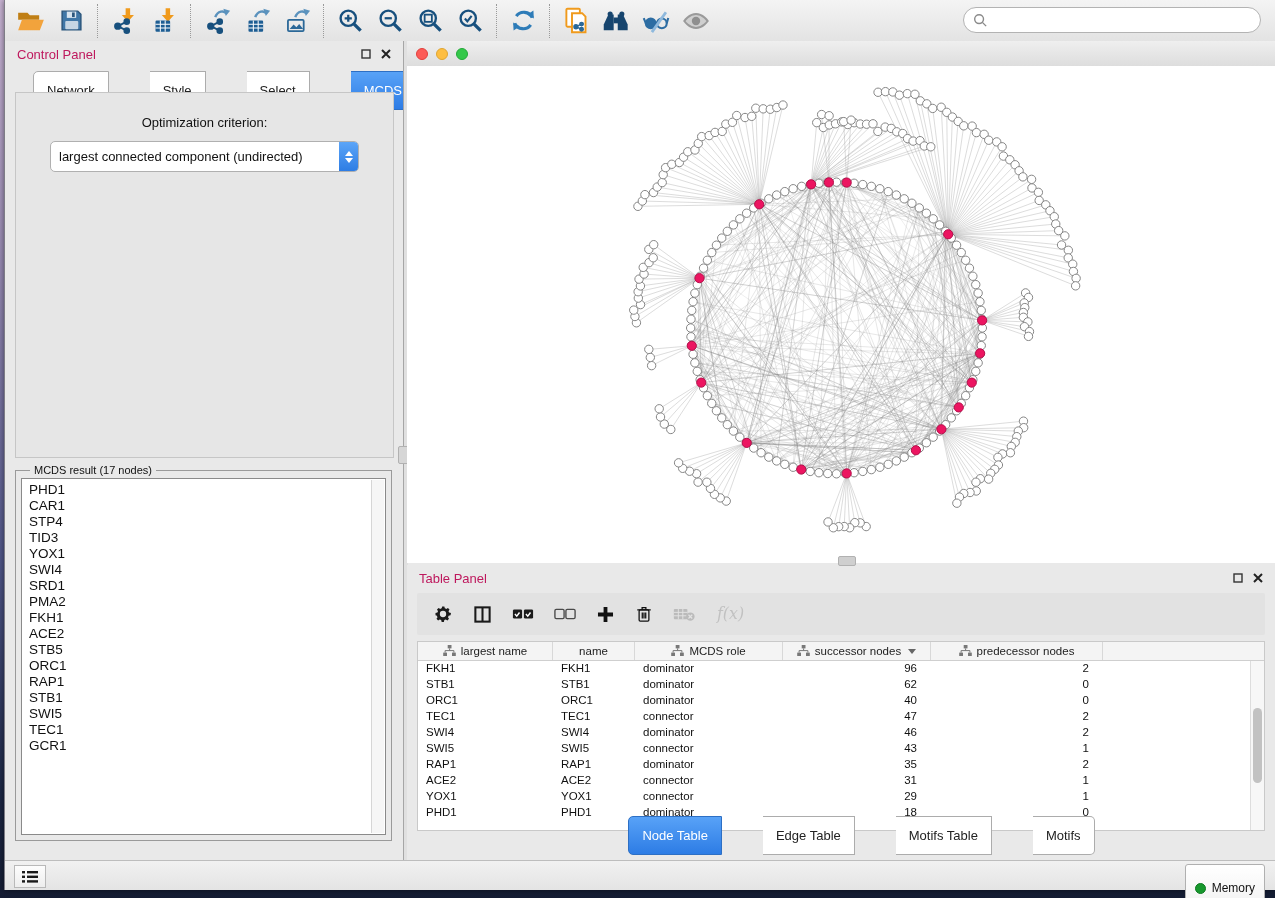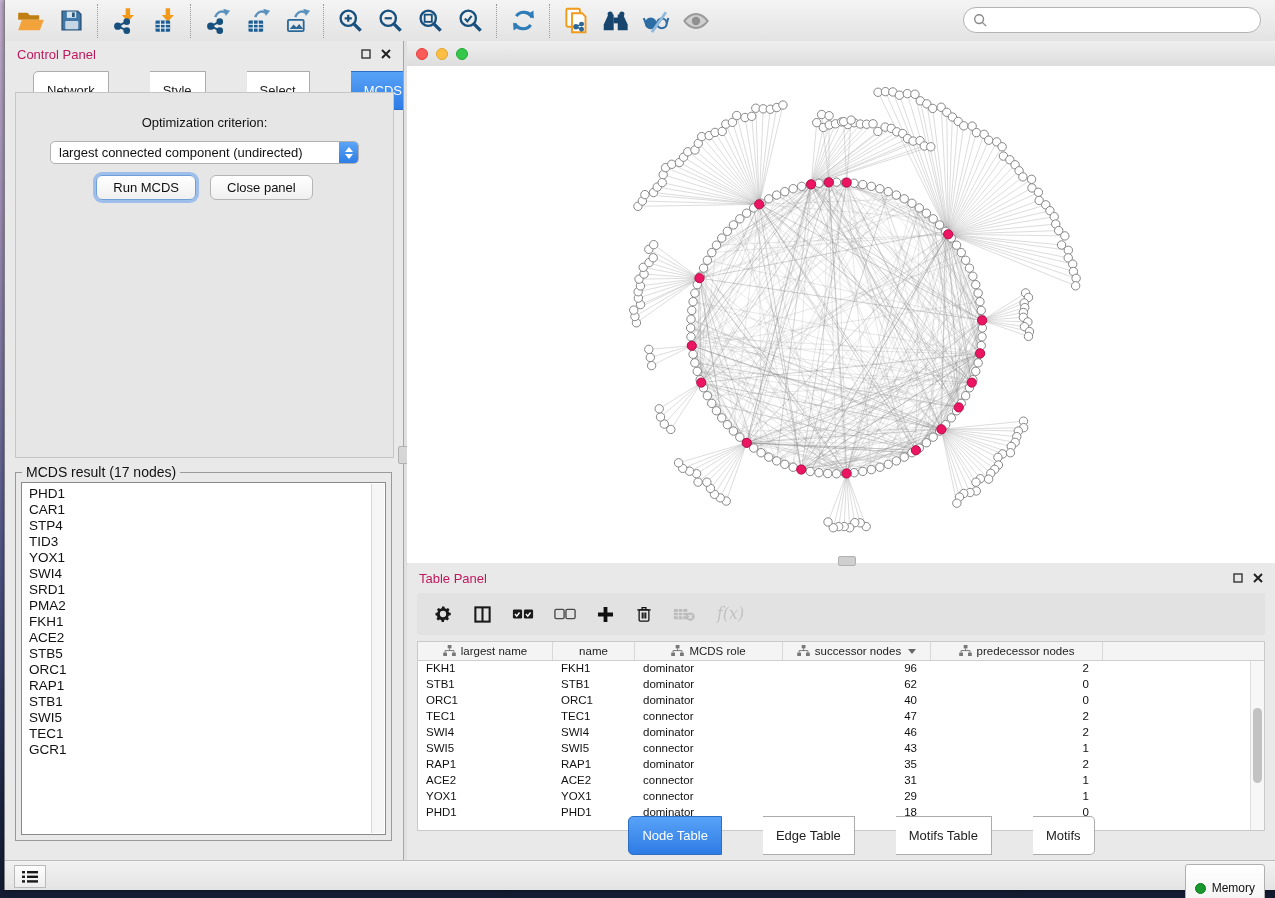--- a/index.html
+++ b/index.html
@@ -23,31 +23,31 @@
   .ph-icons svg{display:block;cursor:pointer;}
   
   #control-panel{position:absolute;left:0;top:41px;width:398px;bottom:29px;background:#e9e9e9;}
   .cp-tabs{position:absolute;top:30px;left:0;right:0;display:flex;justify-content:center;}
   .seg{font-size:13px;color:#222;background:#fff;border:1px solid #acacac;border-left:none;padding:11px 13px;cursor:pointer;margin-left:41px;}
   .seg:first-child{border-left:1px solid #acacac;border-radius:5px 0 0 5px;}
   .seg:last-child{border-radius:0 5px 5px 0;}
   .seg.active{background:linear-gradient(#58a2f7,#2d7ce5);color:#fff;border-color:#2d6fc4;}
   .cp-page{position:absolute;top:51px;left:10px;right:9px;height:364px;background:#e6e6e6;border:1px solid #c6c6c6;border-radius:0;}
   .opt-label{position:absolute;top:22px;left:0;right:0;text-align:center;font-size:13px;color:#111;}
-  .criterion{position:absolute;top:48px;left:34px;right:34px;height:23px;background:#fff;border:1px solid #b0b0b0;border-radius:5px;display:flex;align-items:center;cursor:pointer;box-sizing:border-box;}
+  .criterion{position:absolute;top:48px;left:34px;right:34px;height:31px;background:#fff;border:1px solid #b0b0b0;border-radius:5px;display:flex;align-items:center;cursor:pointer;box-sizing:border-box;}
   .criterion .val{flex:1;font-size:13px;padding-left:8px;color:#111;white-space:nowrap;overflow:hidden;}
   .stepper{width:19px;align-self:stretch;background:linear-gradient(#5ba5f8,#2e7de4);border-radius:0 4px 4px 0;display:flex;flex-direction:column;align-items:center;justify-content:center;gap:2px;}
   .stepper i{width:0;height:0;border-left:4px solid transparent;border-right:4px solid transparent;}
   .stepper .up{border-bottom:5px solid #fff;}
   .stepper .dn{border-top:5px solid #fff;}
   .cp-buttons{position:absolute;top:82px;left:0;right:0;display:flex;justify-content:center;gap:14px;}
   .btn{font-size:13px;color:#111;background:linear-gradient(#ffffff,#f0f0f0);border:1px solid #b5b5b5;border-radius:6px;padding:4px 16px;cursor:pointer;font-family:"Liberation Sans",sans-serif;}
   .btn.focus{box-shadow:0 0 0 3px rgba(110,165,240,.6);border-color:#6f9fd8;}
   .mcds-fieldset{position:absolute;top:423px;left:10px;right:11px;bottom:20px;border:1px solid #9a9a9a;margin:0;padding:0;}
-  .mcds-fieldset legend{font-size:14px;color:#111;margin-left:6px;padding:0 4px;}
+  .mcds-fieldset legend{font-size:11px;color:#111;margin-left:14px;padding:0 4px;}
   .listbox{position:absolute;left:5px;right:5px;top:2px;bottom:5px;background:#fff;border:1px solid #8a8a8a;font-size:13.5px;line-height:16px;color:#111;padding:3px 0 0 7px;overflow:hidden;}
   .listbox .track{position:absolute;top:1px;bottom:1px;right:1px;width:12px;background:#f6f6f6;border-left:1px solid #d6d6d6;}
   .list-item{cursor:default;}
   
   .vsplit{position:absolute;left:398px;top:41px;width:4px;bottom:29px;background:#e0e0e0;border-left:1px solid #a6a6a6;}
   .vsplit .grip{position:absolute;left:-6px;top:405px;width:12px;height:16px;background:#d6d6d6;border:1px solid #b1b1b1;border-radius:2px;}
   .hgrip{position:absolute;left:833px;top:556px;width:16px;height:8px;background:#cfcfcf;border:1px solid #b1b1b1;border-radius:2px;z-index:5;}
   
   #network-window{position:absolute;left:402px;top:41px;right:0;height:522px;background:#fff;}
   .nw-titlebar{height:25px;background:linear-gradient(#efefef,#dddddd);border-bottom:1px solid #b2b2b2;position:relative;display:flex;align-items:center;}
@@ -285,24 +285,20 @@
         <span class="seg active">MCDS</span>
       </div>
     <div class="cp-page">
       <div class="opt-label">Optimization criterion:</div>
       <div class="criterion">
         <span class="val">largest connected component (undirected)</span>
         <span class="stepper">
             <i class="up"></i>
             <i class="dn"></i>
           </span>
-      </div>
-      <div class="cp-buttons">
-        <button class="btn focus">Run MCDS</button>
-        <button class="btn">Close panel</button>
       </div>
     </div>
     <fieldset class="mcds-fieldset">
       <legend>MCDS result (17 nodes)</legend>
       <div class="listbox" id="mcds-list">
         <div class="track"></div>
       <div class="list-item">PHD1</div>
           <div class="list-item">CAR1</div>
           <div class="list-item">STP4</div>
           <div class="list-item">TID3</div>

